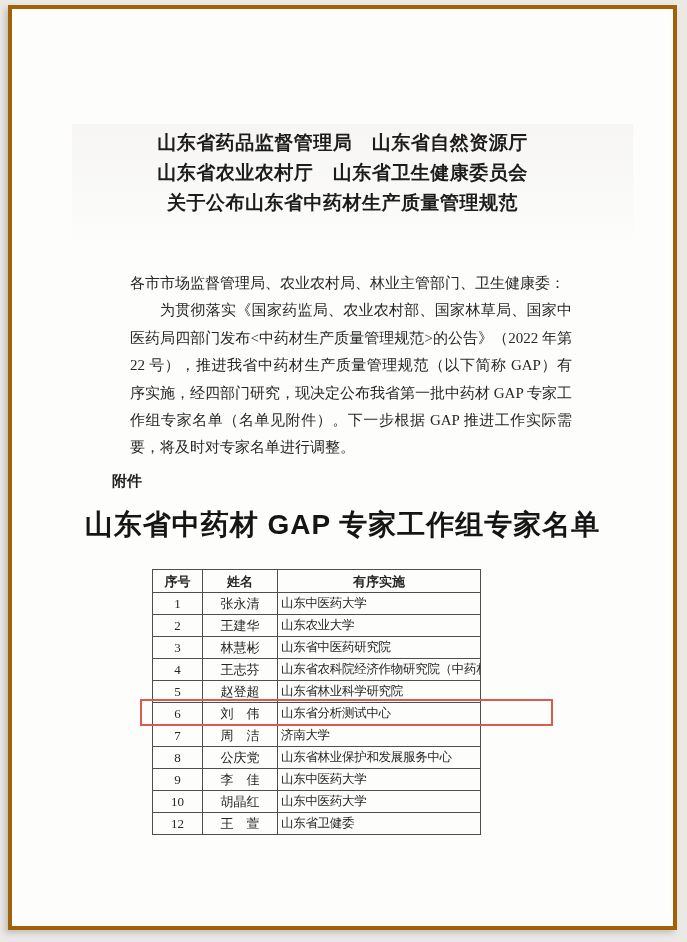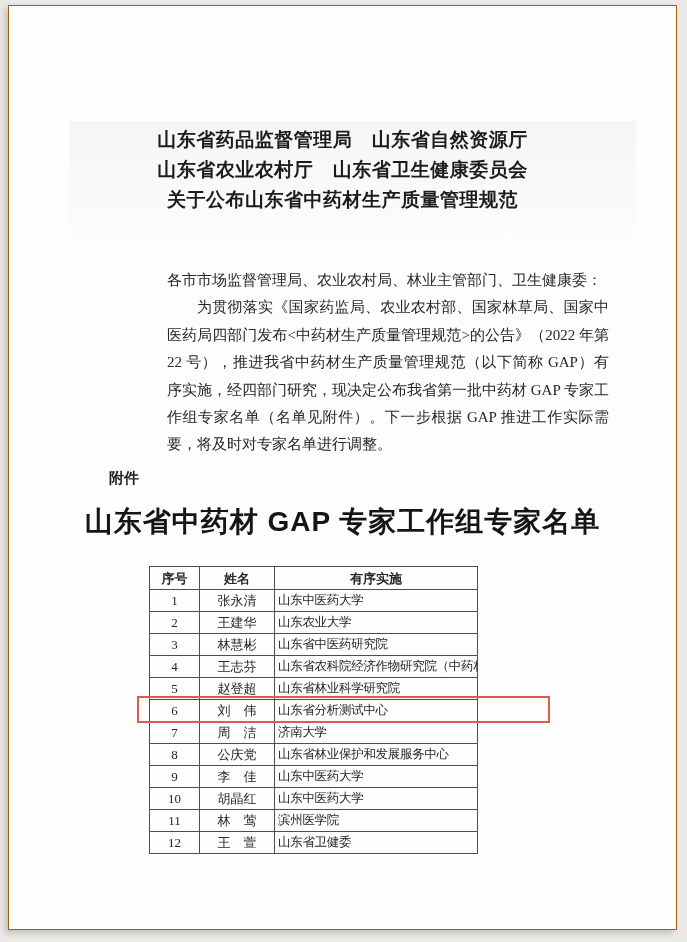--- a/index.html
+++ b/index.html
@@ -16,21 +16,21 @@
     width: 687px;
     height: 942px;
   }
   .page {
     position: absolute;
     left: 8px;
     top: 5px;
     width: 669px;
     height: 925px;
     background: #fdfdfc;
-    border: 1px solid #a16207;
+    border: 4px solid #a16207;
     box-shadow: -3px 3px 6px rgba(0,0,0,0.18);
     box-sizing: border-box;
   }
   .doc-title {
     position: absolute;
     top: 119px;
     left: 0;
     right: 0;
     text-align: center;
     font-family: "Liberation Sans", "DejaVu Sans", sans-serif;
@@ -42,21 +42,20 @@
   }
   .body-text {
     position: absolute;
     top: 261px;
     left: 118px;
     width: 442px;
     font-size: 15px;
     line-height: 27.4px;
     color: #272727;
     text-align: justify;
-    margin-left: 40px;
   }
   .body-text p { margin: 0; }
   .body-text p.indent { text-indent: 2em; }
   .attach-label {
     position: absolute;
     top: 463px;
     left: 100px;
     font-family: "Liberation Sans", "DejaVu Sans", sans-serif;
     font-size: 15px;
     font-weight: bold;
@@ -204,25 +203,20 @@
           <td>9</td>
           <td>李　佳</td>
           <td class="cell-unit">山东中医药大学</td>
         </tr>
         <tr>
           <td>10</td>
           <td>胡晶红</td>
           <td class="cell-unit">山东中医药大学</td>
         </tr>
         <tr>
-          <td>11</td>
-          <td>林　莺</td>
-          <td class="cell-unit">滨州医学院</td>
-        </tr>
-        <tr>
           <td>12</td>
           <td>王　萱</td>
           <td class="cell-unit">山东省卫健委</td>
         </tr>
       </tbody>
     </table>
 
     <div class="red-box"></div>
   </div>
 </div>

